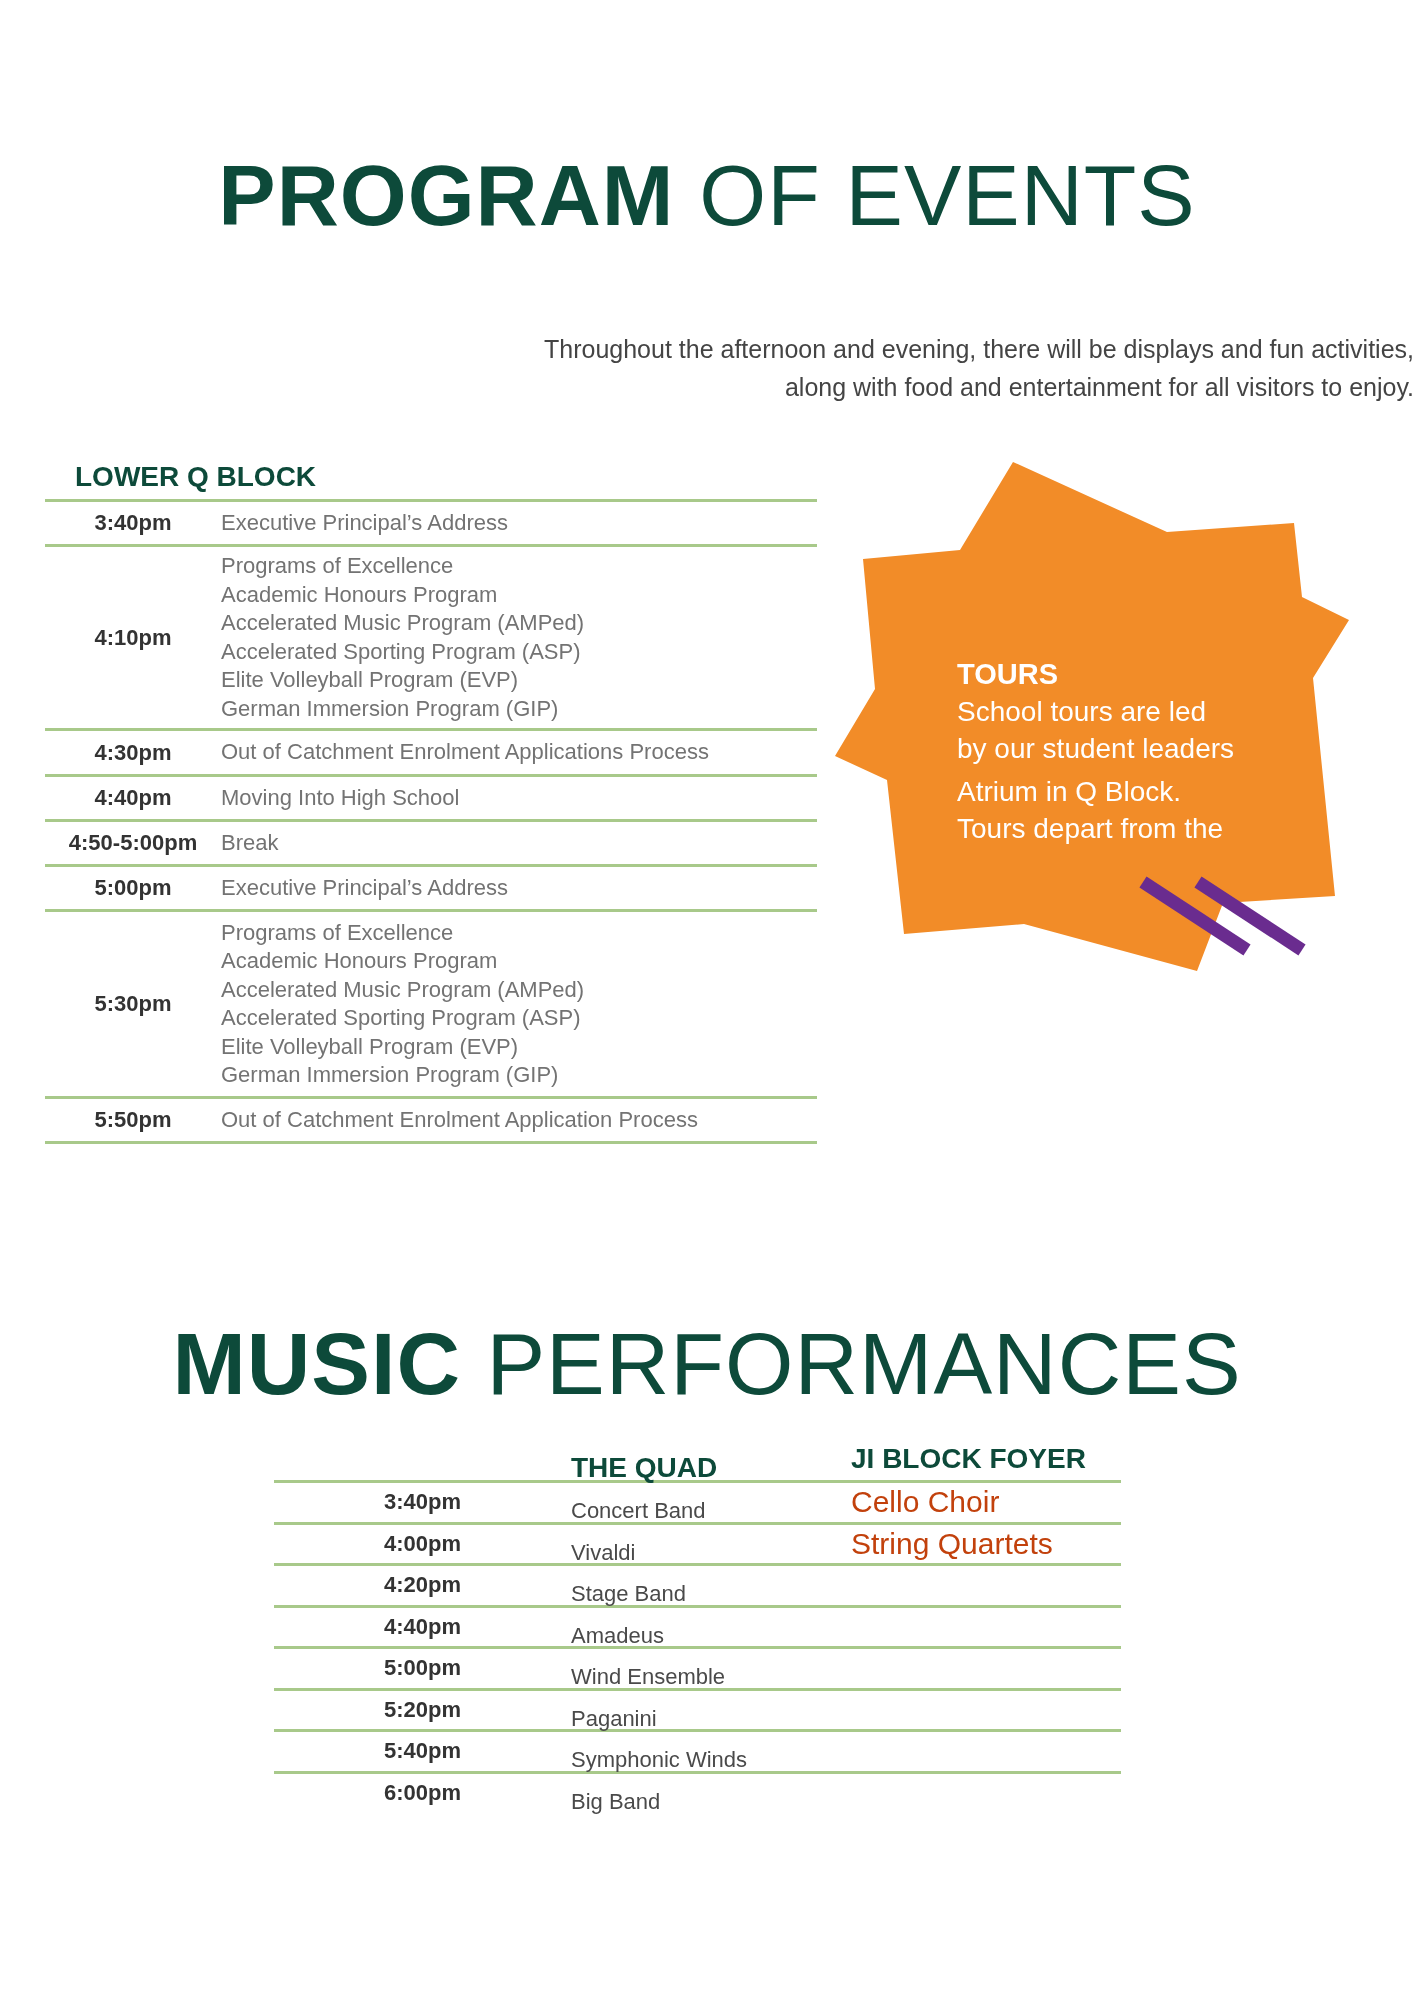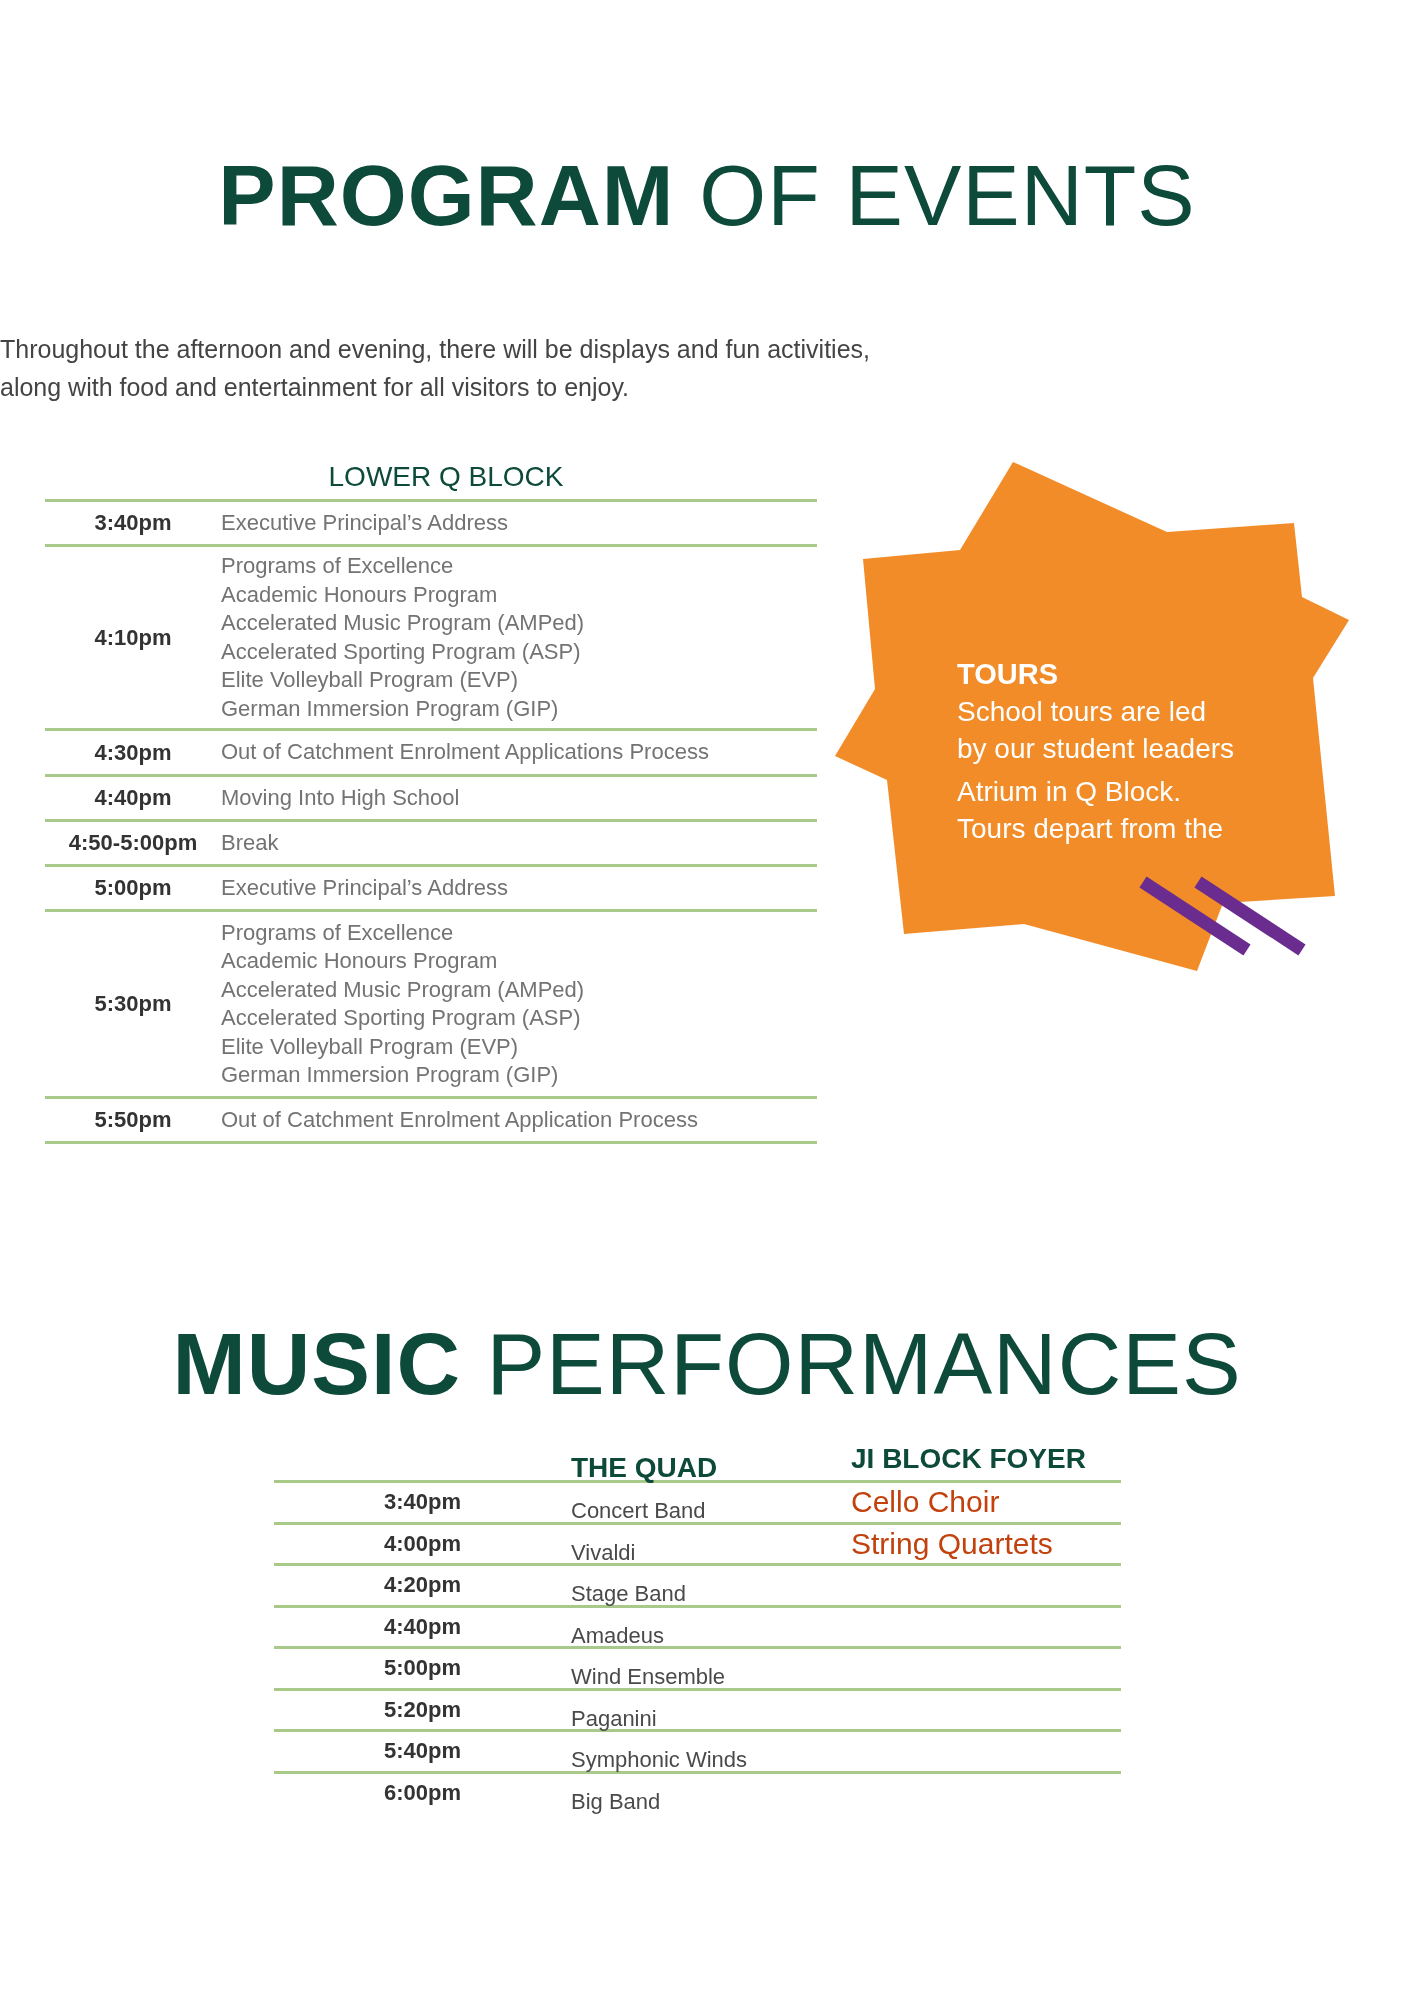--- a/index.html
+++ b/index.html
@@ -12,30 +12,30 @@
     position: absolute; left: 0; width: 1414px; text-align: center;
     color: #0d4a3a; font-size: 86px; letter-spacing: 1px; white-space: nowrap;
     line-height: 1;
   }
   .title .strong { font-weight: 700; }
   .title .light { font-weight: 400; }
   #title-program { top: 152px; }
   #title-music { top: 1320px; font-size: 88px; }
 
   .intro {
-    position: absolute; top: 330px; left: 0; width: 1414px; text-align: left;
+    position: absolute; top: 330px; left: 0; width: 1414px; text-align: right;
     font-size: 25px; line-height: 38px; color: #444;
   }
 
   
   .lq {
     position: absolute; left: 45px; top: 455px; width: 772px;
   }
   .lq-head {
-    text-align: center; font-weight: 400; color: #0d4a3a; font-size: 28px;
+    font-weight: 700; color: #0d4a3a; font-size: 28px;
     height: 44px; line-height: 44px; padding-left: 30px;
   }
   .lq-table { border-top: 3px solid #a8c98a; }
   .lq-row {
     display: flex; align-items: center; border-bottom: 3px solid #a8c98a;
     min-height: 42px;
   }
   .lq-time {
     width: 176px; text-align: center; font-weight: 700; font-size: 22px; color: #333;
     flex: none;

